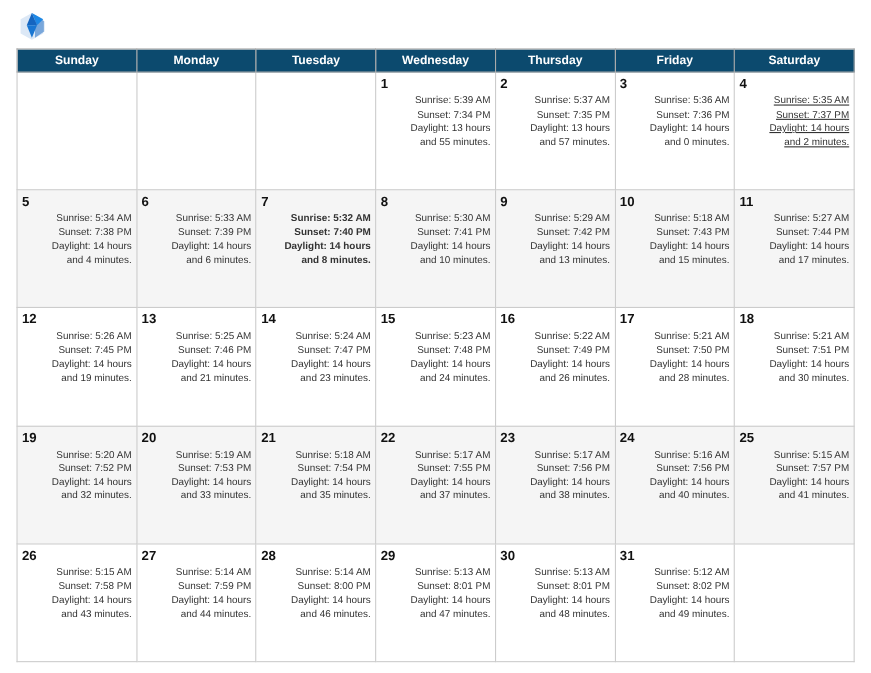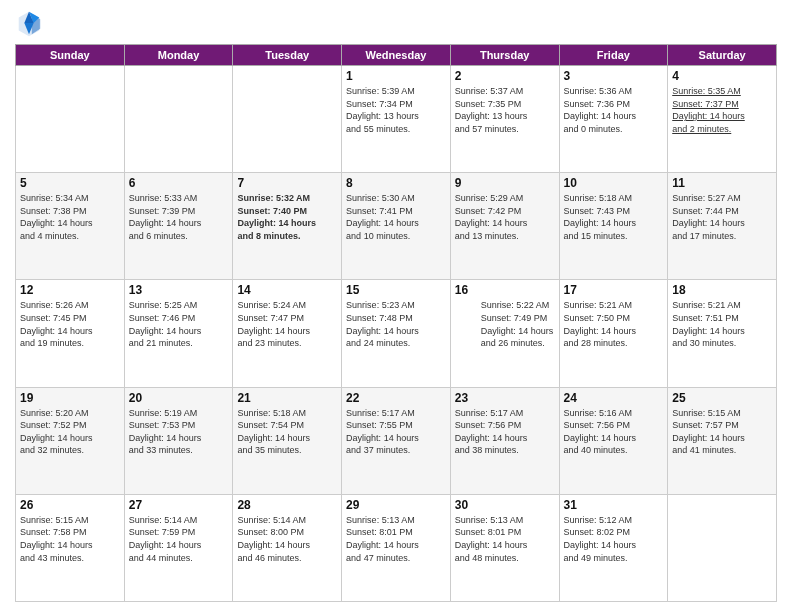--- a/index.html
+++ b/index.html
@@ -54,21 +54,21 @@
       font-size: 14px;
       color: #333;
     }
     .calendar {
       flex: 1;
       border-collapse: collapse;
       width: 100%;
       table-layout: fixed;
     }
     .calendar thead tr {
-      background: #701a75;
+      background: #0c4a6e;
       color: #fff;
     }
     .calendar thead th {
       font-size: 11px;
       font-weight: bold;
       padding: 4px 3px;
       border: 1px solid #aaa;
       text-align: center;
     }
     .calendar tbody td {
@@ -87,20 +87,21 @@
       font-size: 12px;
       font-weight: bold;
       color: #111;
       display: block;
       margin-bottom: 2px;
     }
     .day-info {
       font-size: 9px;
       color: #333;
       line-height: 1.4;
+      text-align: right;
     }
     .empty {
       background: #fff !important;
     }
   </style>
 </head>
 <body>
 
 <div class="page">
   <div class="header">

